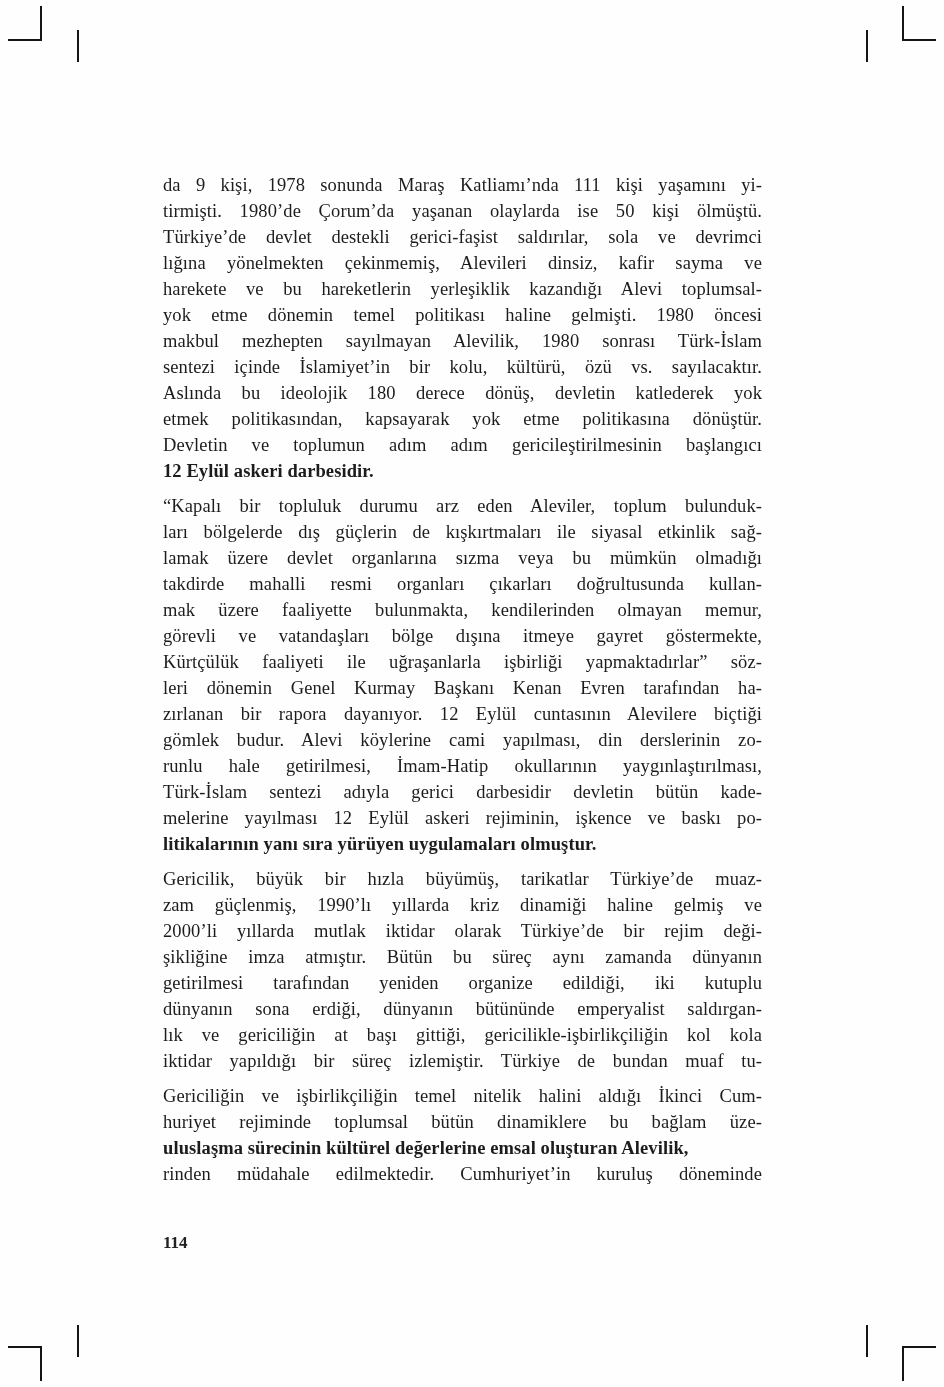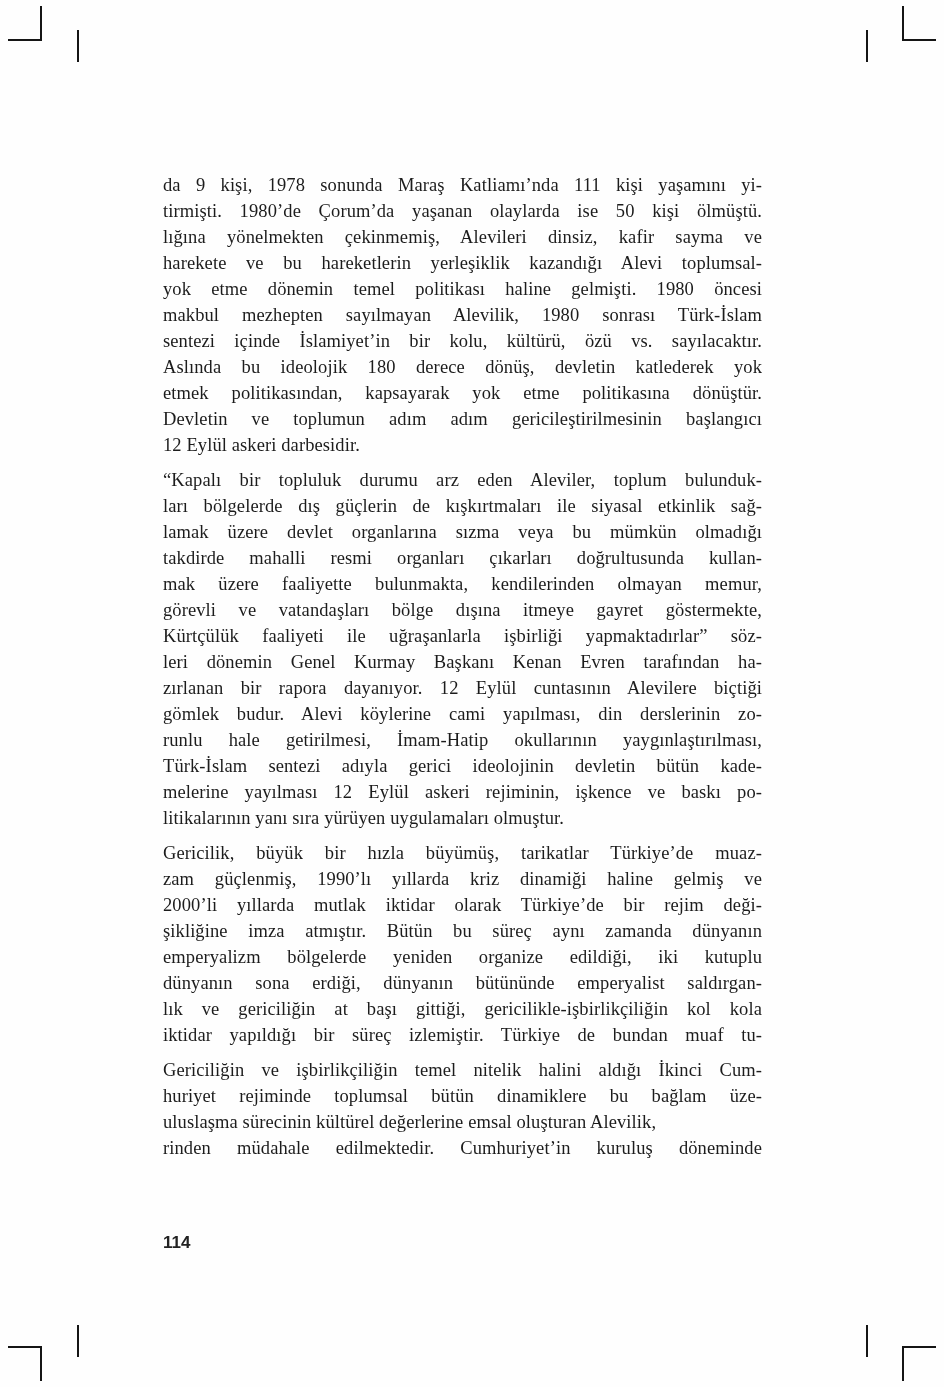--- a/index.html
+++ b/index.html
@@ -41,26 +41,27 @@
     font-size: 18.5px;
     line-height: 26px;
     text-align: justify;
     text-align-last: justify;
     white-space: nowrap;
     letter-spacing: 0.1px;
     color: #1c1c1c;
   }
   .line.last {
     text-align-last: left;
+    font-weight: bold;
   }
   .page-number {
     position: absolute;
     left: 163px;
     top: 1233px;
-    font-family: Liberation Sans, sans-serif;
+    font-family: Liberation Serif, serif;
     font-weight: 700;
     font-size: 17px;
     color: #222;
   }
 </style>
 </head>
 <body>
 
 <div class="page">
 
@@ -77,20 +78,21 @@
   <div class="crop v" style="left:77px; top:1325px; height:32px;"></div>
 
   <div class="crop v" style="left:902px; top:1347px; height:34px;"></div>
   <div class="crop h" style="left:902px; top:1346px; width:34px;"></div>
   <div class="crop v" style="left:866px; top:1325px; height:32px;"></div>
 
   <main class="text-block">
     <div class="paragraph">
         <div class="line">da 9 kişi, 1978 sonunda Maraş Katliamı’nda 111 kişi yaşamını yi-</div>
         <div class="line">tirmişti. 1980’de Çorum’da yaşanan olaylarda ise 50 kişi ölmüştü.</div>
+        <div class="line">Türkiye’de devlet destekli gerici-faşist saldırılar, sola ve devrimci</div>
         <div class="line">lığına yönelmekten çekinmemiş, Alevileri dinsiz, kafir sayma ve</div>
         <div class="line">harekete ve bu hareketlerin yerleşiklik kazandığı Alevi toplumsal-</div>
         <div class="line">yok etme dönemin temel politikası haline gelmişti. 1980 öncesi</div>
         <div class="line">makbul mezhepten sayılmayan Alevilik, 1980 sonrası Türk-İslam</div>
         <div class="line">sentezi içinde İslamiyet’in bir kolu, kültürü, özü vs. sayılacaktır.</div>
         <div class="line">Aslında bu ideolojik 180 derece dönüş, devletin katlederek yok</div>
         <div class="line">etmek politikasından, kapsayarak yok etme politikasına dönüştür.</div>
         <div class="line">Devletin ve toplumun adım adım gericileştirilmesinin başlangıcı</div>
         <div class="line last">12 Eylül askeri darbesidir.</div>
       </div>
@@ -99,30 +101,30 @@
         <div class="line">ları bölgelerde dış güçlerin de kışkırtmaları ile siyasal etkinlik sağ-</div>
         <div class="line">lamak üzere devlet organlarına sızma veya bu mümkün olmadığı</div>
         <div class="line">takdirde mahalli resmi organları çıkarları doğrultusunda kullan-</div>
         <div class="line">mak üzere faaliyette bulunmakta, kendilerinden olmayan memur,</div>
         <div class="line">görevli ve vatandaşları bölge dışına itmeye gayret göstermekte,</div>
         <div class="line">Kürtçülük faaliyeti ile uğraşanlarla işbirliği yapmaktadırlar” söz-</div>
         <div class="line">leri dönemin Genel Kurmay Başkanı Kenan Evren tarafından ha-</div>
         <div class="line">zırlanan bir rapora dayanıyor. 12 Eylül cuntasının Alevilere biçtiği</div>
         <div class="line">gömlek budur. Alevi köylerine cami yapılması, din derslerinin zo-</div>
         <div class="line">runlu hale getirilmesi, İmam-Hatip okullarının yaygınlaştırılması,</div>
-        <div class="line">Türk-İslam sentezi adıyla gerici ideolojinin devletin bütün kade-</div>
+        <div class="line">Türk-İslam sentezi adıyla gerici darbesidir devletin bütün kade-</div>
         <div class="line">melerine yayılması 12 Eylül askeri rejiminin, işkence ve baskı po-</div>
         <div class="line last">litikalarının yanı sıra yürüyen uygulamaları olmuştur.</div>
       </div>
     <div class="paragraph">
         <div class="line">Gericilik, büyük bir hızla büyümüş, tarikatlar Türkiye’de muaz-</div>
         <div class="line">zam güçlenmiş, 1990’lı yıllarda kriz dinamiği haline gelmiş ve</div>
         <div class="line">2000’li yıllarda mutlak iktidar olarak Türkiye’de bir rejim deği-</div>
         <div class="line">şikliğine imza atmıştır. Bütün bu süreç aynı zamanda dünyanın</div>
-        <div class="line">emperyalizm bölgelerde yeniden organize edildiği, iki kutuplu</div>
+        <div class="line">getirilmesi tarafından yeniden organize edildiği, iki kutuplu</div>
         <div class="line">dünyanın sona erdiği, dünyanın bütününde emperyalist saldırgan-</div>
         <div class="line">lık ve gericiliğin at başı gittiği, gericilikle-işbirlikçiliğin kol kola</div>
         <div class="line">iktidar yapıldığı bir süreç izlemiştir. Türkiye de bundan muaf tu-</div>
       </div>
     <div class="paragraph">
         <div class="line">Gericiliğin ve işbirlikçiliğin temel nitelik halini aldığı İkinci Cum-</div>
         <div class="line">huriyet rejiminde toplumsal bütün dinamiklere bu bağlam üze-</div>
         <div class="line last">uluslaşma sürecinin kültürel değerlerine emsal oluşturan Alevilik,</div>
         <div class="line">rinden müdahale edilmektedir. Cumhuriyet’in kuruluş döneminde</div>
       </div>

